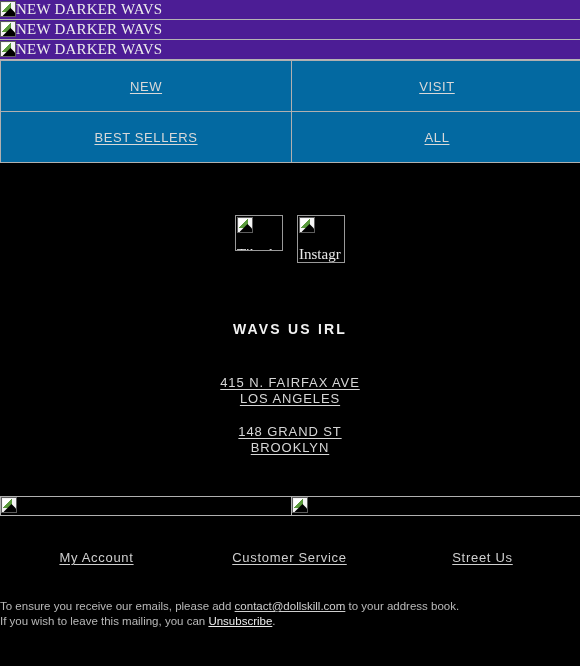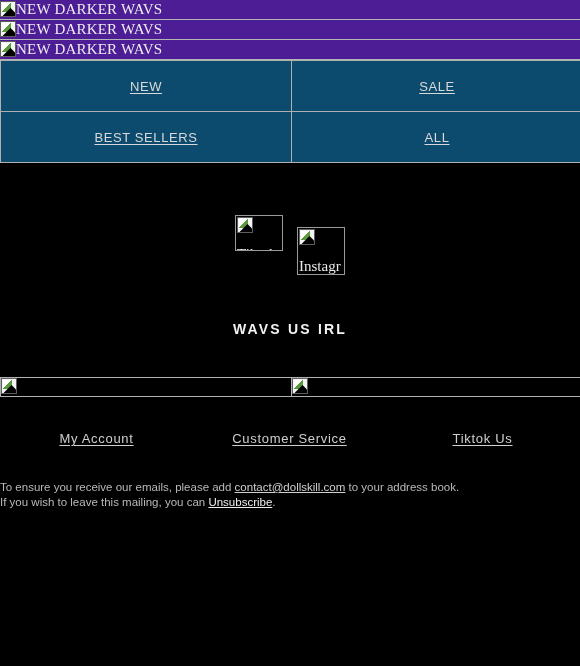--- a/index.html
+++ b/index.html
@@ -89,21 +89,21 @@
     width: 580px;
     border-collapse: collapse;
     table-layout: fixed;
     background: #000;
   }
   .nav-grid td {
     border: 1px solid #b0b0b0;
     height: 50px;
     text-align: center;
     vertical-align: middle;
-    background: #0c4a6e;
+    background: #0369a1;
     padding: 0;
   }
   .nav-grid td.col-left  { width: 290px; }
   .nav-grid td.col-right { width: 290px; }
   .nav-link {
     font-family: "Liberation Sans", sans-serif;
     font-size: 13px;
     letter-spacing: 0.6px;
     color: #d9d9d9;
     text-decoration: underline;
@@ -121,21 +121,21 @@
     text-align: center;
     line-height: 0;
     font-size: 0;
   }
   .social-item {
     display: inline-block;
     vertical-align: top;
     text-decoration: none;
   }
   .social-item.tiktok   { width: 48px; height: 36px; margin-right: 14px; }
-  .social-item.instagram{ width: 48px; height: 48px; position: relative; top: 12px; }
+  .social-item.instagram{ width: 48px; height: 48px; position: relative; top: 0; }
   .social-item .broken-img {
     width: 100%;
     height: 100%;
     display: flex;
     align-items: flex-start;
     justify-content: flex-start;
     flex-direction: column;
   }
   .social-item .bi-row {
     display: flex;
@@ -296,21 +296,21 @@
 
   </div>
 
   <table class="nav-grid">
     <tbody>
         <tr>
       <td class="col-left">
         <a class="nav-link" href="#">NEW</a>
       </td>
       <td class="col-right">
-        <a class="nav-link" href="#">SALE</a>
+        <a class="nav-link" href="#">VISIT</a>
       </td>
     </tr>
     <tr>
       <td class="col-left">
         <a class="nav-link" href="#">BEST SELLERS</a>
       </td>
       <td class="col-right">
         <a class="nav-link" href="#">ALL</a>
       </td>
     </tr>
@@ -336,20 +336,27 @@
             <span class="bi-glyph"></span>
           </span>
           <span class="bi-alt">Instagr</span>
         </span>
       </a>
 
     </div>
 
     <div class="visit-heading">WAVS US IRL</div>
 
+    <div class="address-block">
+      <a class="address-link" href="#">415 N. FAIRFAX AVE</a>
+      <a class="address-link" href="#">LOS ANGELES</a>
+      <div class="address-gap"></div>
+      <a class="address-link" href="#">148 GRAND ST</a>
+      <a class="address-link" href="#">BROOKLYN</a>
+    </div>
 
   </div>
 
   <table class="lower-imgs">
     <tbody>
         <tr>
       <td>
         <a href="#">
           <span class="bi-icon"></span>
         </a>
@@ -366,21 +373,21 @@
   <table class="footer-links">
     <tbody>
         <tr>
       <td>
         <a class="footer-link" href="#">My Account</a>
       </td>
       <td>
         <a class="footer-link" href="#">Customer Service</a>
       </td>
       <td>
-        <a class="footer-link" href="#">Tiktok Us</a>
+        <a class="footer-link" href="#">Street Us</a>
       </td>
     </tr>
   </tbody>
     </table>
 
   <div class="legal">
     <div><span>To ensure you receive our emails, please add </span><a href="#">contact@dollskill.com</a><span> to your address book.</span></div>
     <div><span>If you wish to leave this mailing, you can </span><a href="#" class="unsub">Unsubscribe</a><span>.</span></div>
   </div>
 

